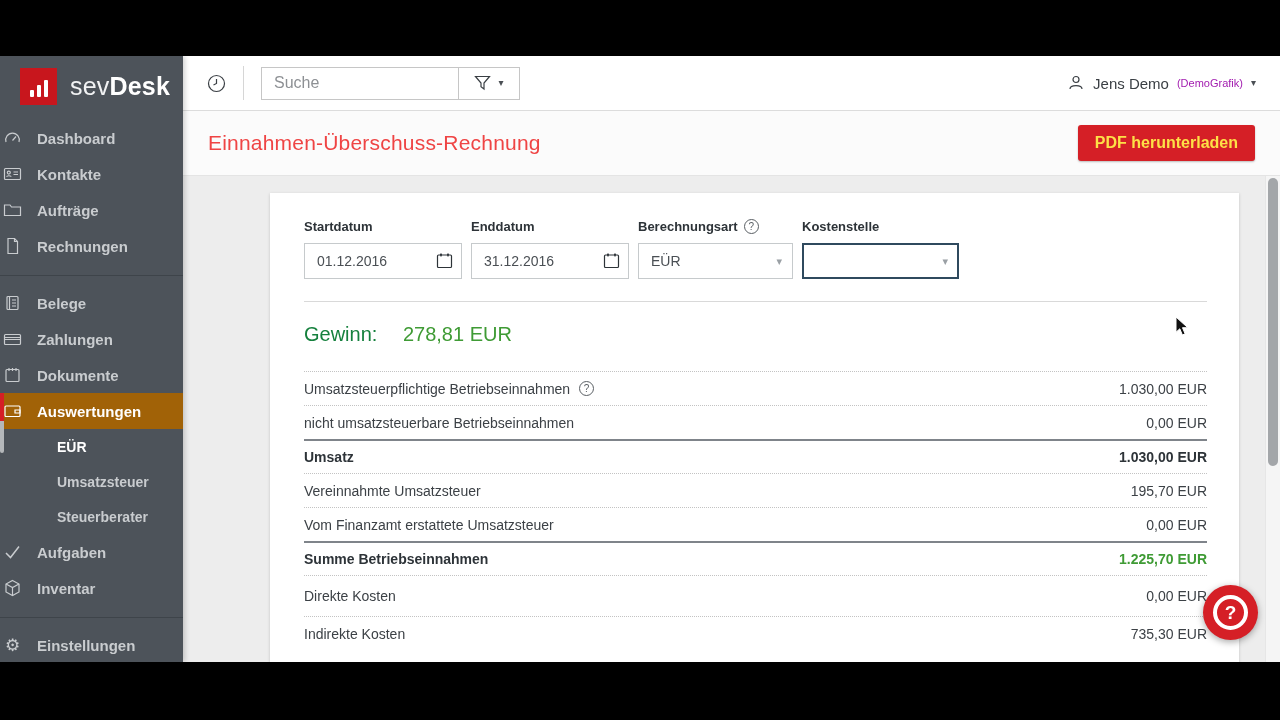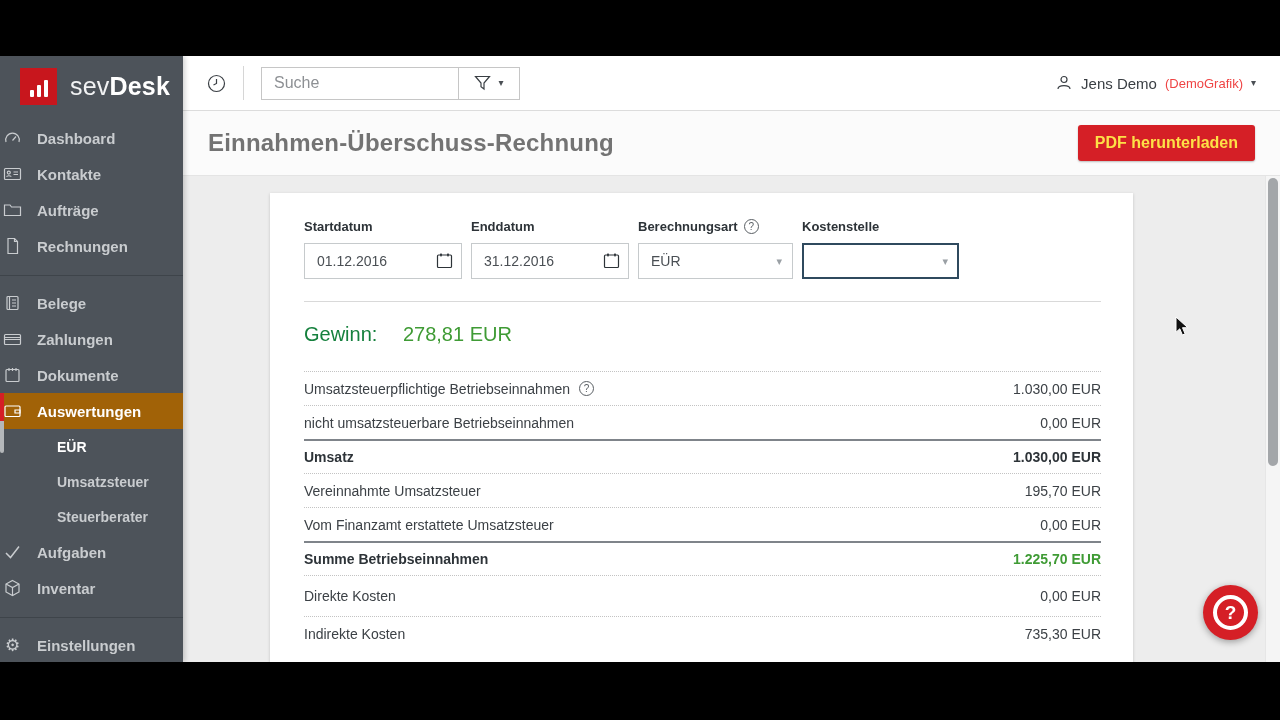--- a/index.html
+++ b/index.html
@@ -42,33 +42,33 @@
   .search-wrap { display:flex; height:33px; }
   .search-input { width:198px; height:33px; border:1px solid #c6c6c6; padding:0 12px; font-size:16px;
                   color:#555; font-family:"Liberation Sans", sans-serif; outline:none; background:#fff; }
   .search-input::placeholder { color:#8d9094; }
   .filter-btn { width:61px; height:33px; border:1px solid #c6c6c6; border-left:none; background:#fff;
                 display:flex; align-items:center; justify-content:center; gap:7px; cursor:pointer; }
   .caret { font-size:10px; color:#4a4f54; line-height:1; }
   .caret-gray { color:#9aa0a5; font-size:11px; }
   .user-menu { margin-left:auto; display:flex; align-items:center; gap:8px; cursor:pointer; }
   .user-name { font-size:15px; color:#3a3f44; }
-  .user-org { font-size:13px; color:#ef4444; }
+  .user-org { font-size:11px; color:#a21caf; }
 
   
   .page-header { position:absolute; left:183px; top:55px; width:1097px; height:65px; background:#fbfbfb;
                  border-bottom:1px solid #e4e4e4; display:flex; align-items:center; padding:0 25px; }
-  .page-title { font-size:24px; font-weight:700; color:#737373; letter-spacing:.2px; }
+  .page-title { font-size:21px; font-weight:400; color:#ef4444; letter-spacing:.2px; }
   .pdf-btn { margin-left:auto; background:#d51f26; color:#fde047; border:none; border-radius:3px;
              font-size:16px; font-weight:700; padding:9px 17px; cursor:pointer;
              font-family:"Liberation Sans", sans-serif; box-shadow:0 1px 2px rgba(0,0,0,.25); }
 
   
   .content { position:absolute; left:183px; top:120px; width:1097px; height:486px; overflow:hidden; }
-  .card { margin:17px 0 0 87px; width:863px; min-height:470px; background:#fff;
+  .card { margin:17px 0 0 87px; width:969px; min-height:470px; background:#fff;
           box-shadow:0 1px 3px rgba(0,0,0,.18); padding:26px 32px 30px 34px; }
   .filters { display:flex; gap:9px; }
   .field { display:flex; flex-direction:column; }
   .field-label { font-size:13px; font-weight:700; color:#2d3338; margin-bottom:9px; display:flex; align-items:center; gap:6px; }
   .q-circle { width:15px; height:15px; border:1px solid #5a5f64; border-radius:50%; font-size:10px; font-weight:400;
               color:#5a5f64; display:inline-flex; align-items:center; justify-content:center; }
   .tb-input { position:relative; width:158px; }
   .tb-input input { width:100%; height:36px; border:1px solid #c6cacc; padding:0 30px 0 12px; font-size:14px;
                     color:#4a4f54; font-family:"Liberation Sans", sans-serif; outline:none; }
   .cal-icon { position:absolute; right:9px; top:9px; }

